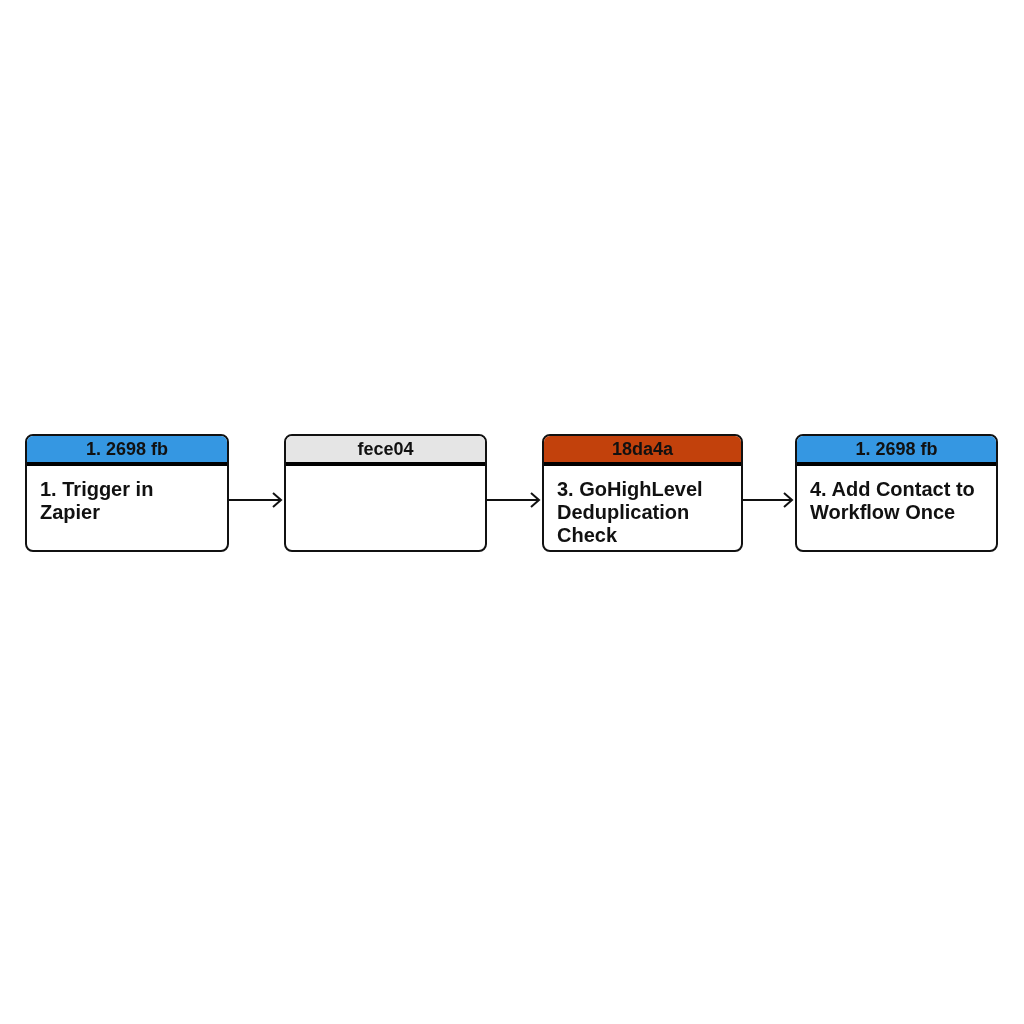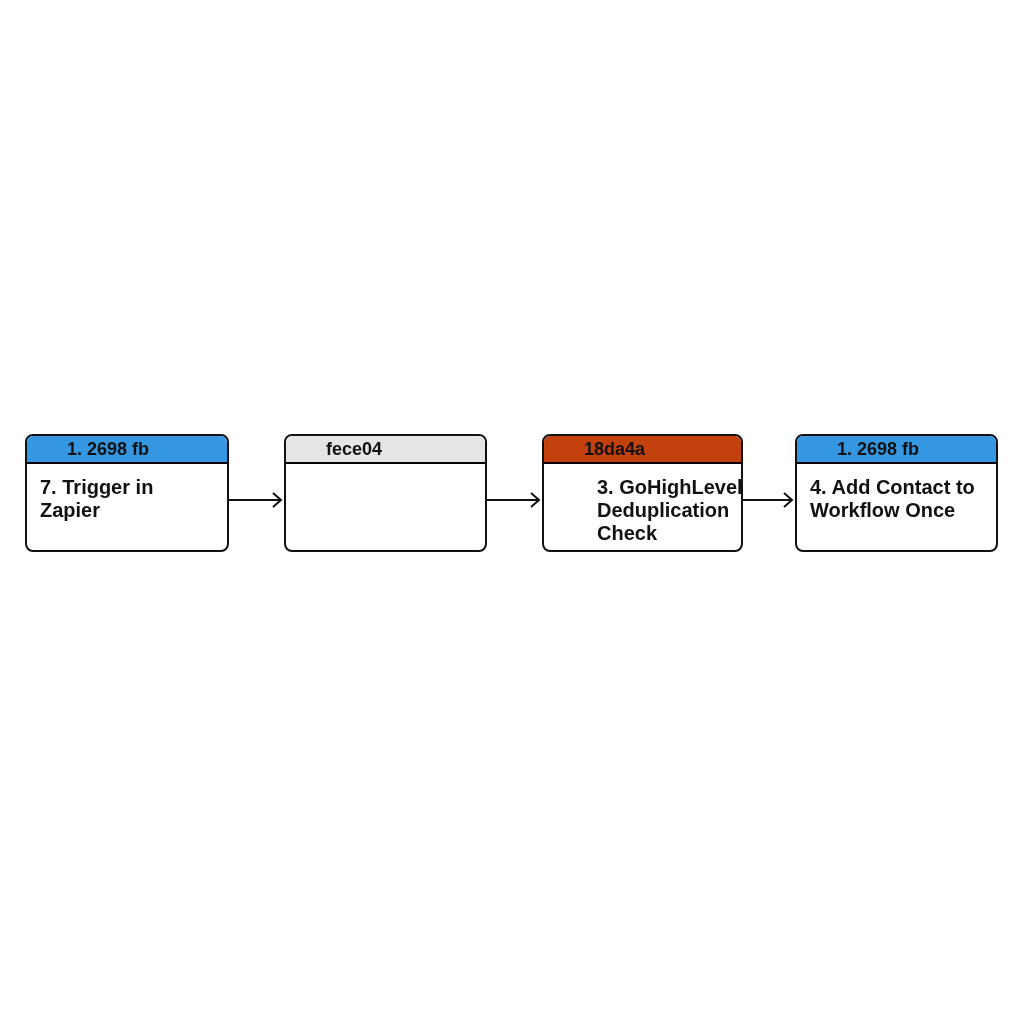--- a/index.html
+++ b/index.html
@@ -1,44 +1,44 @@
 <!DOCTYPE html>
 <html><head>
   <meta charset="utf-8">
   <style>
     html, body { margin:0; padding:0; background:#ffffff; }
     body { width:1024px; height:1024px; position:relative; overflow:hidden; font-family:"Liberation Sans", sans-serif; }
     .box { position:absolute; top:434px; height:118px; border:2px solid #111; border-radius:8px; background:#fff; box-sizing:border-box; overflow:hidden; }
-    .hdr { height:26px; line-height:26px; font-weight:bold; font-size:18px; color:#111; border-bottom:2px solid #000000;padding-left:40px; }
+    .hdr { height:26px; line-height:26px; text-align:center; font-weight:bold; font-size:18px; color:#111; border-bottom:4px solid #000000; }
     .body { padding:12px 12px 0 13px; font-weight:bold; font-size:20px; line-height:23px; color:#111; }
     .arrow { position:absolute; top:490px; height:20px; }
   </style>
 </head>
 <body>
 
 <div class="box" style="left:25px;width:204px;">
   <div class="hdr" style="background:#3597e2;">1. 2698 fb</div>
-  <div class="body" style="width:150px;">7. Trigger in Zapier</div>
+  <div class="body" style="width:150px;">1. Trigger in Zapier</div>
 </div>
 <svg class="arrow" style="left:229px;width:55px;" viewBox="0 0 55 20">
     <line x1="0" y1="10" x2="52" y2="10" stroke="#111" stroke-width="2"></line>
     <polyline points="44,3 52,10 44,17" fill="none" stroke="#111" stroke-width="2"></polyline>
   </svg>
 
 <div class="box" style="left:284px;width:203px;">
   <div class="hdr" style="background:#e5e5e5;">fece04</div>
 </div>
 <svg class="arrow" style="left:487px;width:55px;" viewBox="0 0 55 20">
     <line x1="0" y1="10" x2="52" y2="10" stroke="#111" stroke-width="2"></line>
     <polyline points="44,3 52,10 44,17" fill="none" stroke="#111" stroke-width="2"></polyline>
   </svg>
 
 <div class="box" style="left:542px;width:201px;">
   <div class="hdr" style="background:#c2410c;">18da4a</div>
-  <div class="body" style="width:160px;margin-left:40px;">3. GoHighLevel Deduplication Check</div>
+  <div class="body" style="width:160px;">3. GoHighLevel Deduplication Check</div>
 </div>
 <svg class="arrow" style="left:743px;width:52px;" viewBox="0 0 52 20">
     <line x1="0" y1="10" x2="49" y2="10" stroke="#111" stroke-width="2"></line>
     <polyline points="41,3 49,10 41,17" fill="none" stroke="#111" stroke-width="2"></polyline>
   </svg>
 
 <div class="box" style="left:795px;width:203px;">
   <div class="hdr" style="background:#3597e2;">1. 2698 fb</div>
   <div class="body">4. Add Contact to Workflow Once</div>
 </div>

